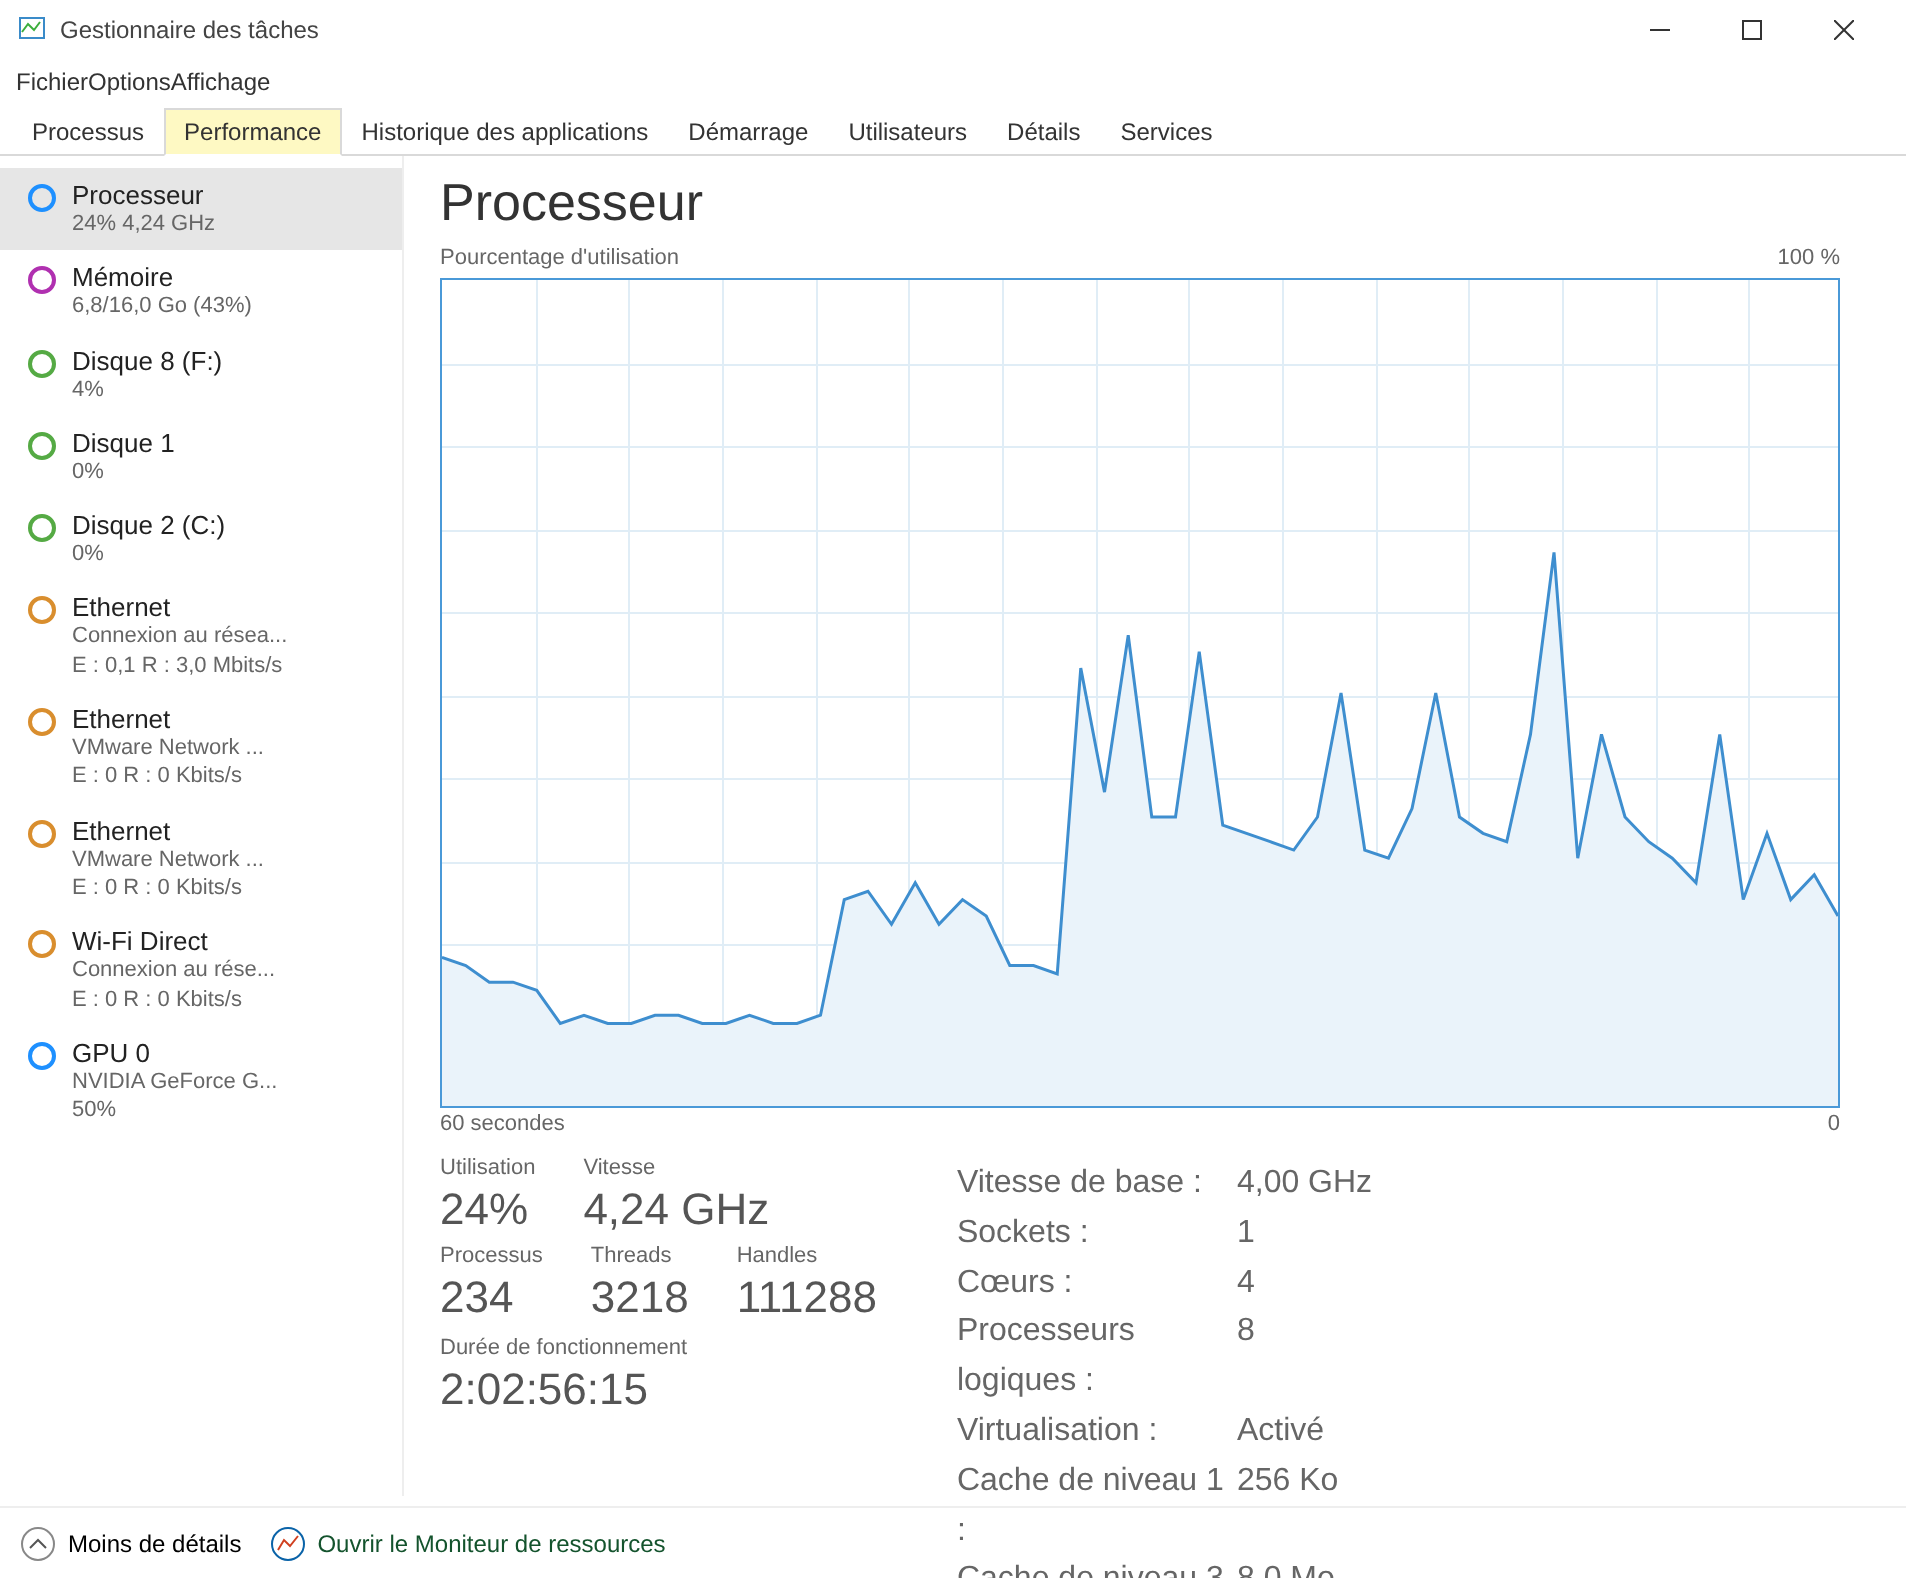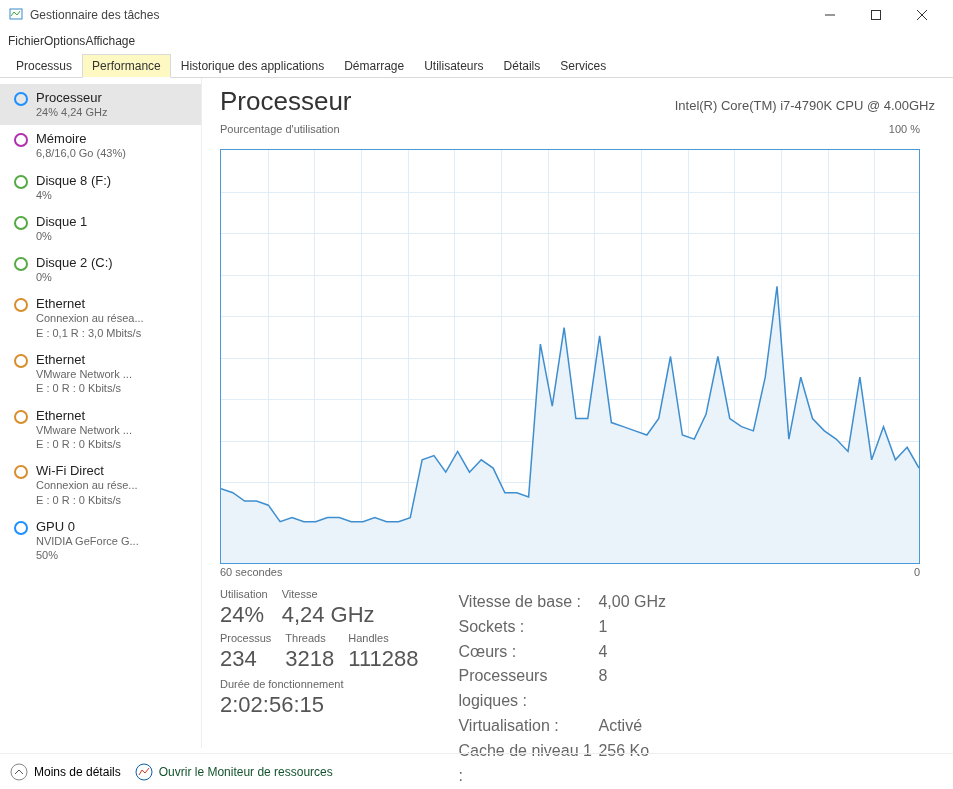--- a/index.html
+++ b/index.html
@@ -21,29 +21,29 @@
 .sb-item.selected{background:#e6e6e6}
 .sb-icon{width:18px;height:18px;flex:0 0 18px}
 .sb-icon circle{fill:none;stroke-width:2}
 .sb-text{margin-left:6px;flex:1;min-width:0}
 .sb-title{font-size:13px;color:#222}
 .sb-sub{font-size:11px;color:#666;line-height:1.3;white-space:nowrap;overflow:hidden;text-overflow:ellipsis}
 .main{flex:1;padding:8px 18px 4px 18px;position:relative}
 .hdr{display:flex;align-items:baseline;justify-content:space-between;margin-bottom:6px}
 .hdr h1{font-size:26px;font-weight:400;color:#333}
 .hdr .model{font-size:13px;color:#555}
-.chart-labels{display:flex;justify-content:space-between;font-size:11px;color:#666;margin-bottom:14px}
+.chart-labels{display:flex;justify-content:space-between;font-size:11px;color:#666;margin-bottom:4px}
 .chart{width:700px;height:415px;border:1px solid #4a99d8;position:relative;background:#fff}
 .chart .vgrid,.chart .hgrid{position:absolute;background:#e0edf6}
 .chart .hgrid{left:0;right:0;height:1px}
 .chart .vgrid{top:0;bottom:0;width:1px}
 .chart svg{position:absolute;inset:0;width:100%;height:100%}
 .chart-bottom{display:flex;justify-content:space-between;font-size:11px;color:#666;margin-top:2px;width:700px}
 .stats{display:flex;margin-top:10px;gap:40px}
-.stats-left .row{display:flex;gap:14px;margin-bottom:4px}
+.stats-left .row{display:flex;gap:24px;margin-bottom:4px}
 .stats-left .cell .lbl{font-size:11px;color:#666}
 .stats-left .cell .val{font-size:22px;color:#555;font-weight:400;margin-top:2px}
 .stats-left .uptime .lbl{font-size:11px;color:#666;margin-top:6px}
 .stats-left .uptime .val{font-size:22px;color:#555;margin-top:2px}
 .stats-right{font-size:16px;color:#666;margin-top:2px}
 .stats-right .srow{display:flex;line-height:1.55}
 .stats-right .srow .k{width:140px}
 .stats-right .srow .v{color:#666}
 .footer{position:absolute;bottom:0;left:0;right:0;height:36px;display:flex;align-items:center;padding:0 10px;font-size:12px;gap:14px;border-top:1px solid #eee}
 .footer .ft-link{display:flex;align-items:center;gap:6px;cursor:default}
@@ -198,21 +198,20 @@
     <div class="sb-title">GPU 0</div>
     <div class="sb-sub">NVIDIA GeForce G...</div>
     <div class="sb-sub">50%</div>
   </div>
       </div>
     </div>
 
   <div class="main">
     <div class="hdr">
       <h1>Processeur</h1>
-      <div class="model">Intel(R) Core(TM) i7-4790K CPU @ 4.00GHz</div>
     </div>
     <div class="chart-labels" style="width:700px">
       <span>Pourcentage d'utilisation</span>
       <span>100 %</span>
     </div>
     <div class="chart" id="chart">
         <div class="hgrid" style="top: 41.5px;"></div>
         <div class="hgrid" style="top: 83px;"></div>
         <div class="hgrid" style="top: 124.5px;"></div>
         <div class="hgrid" style="top: 166px;"></div>

